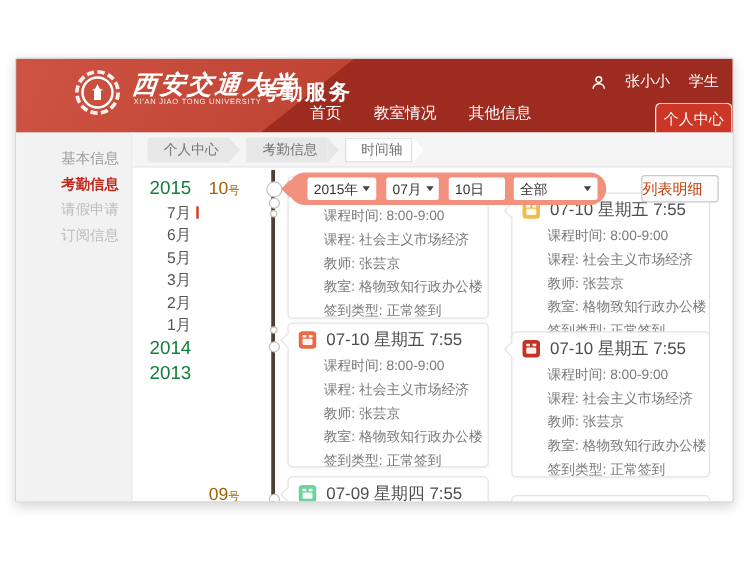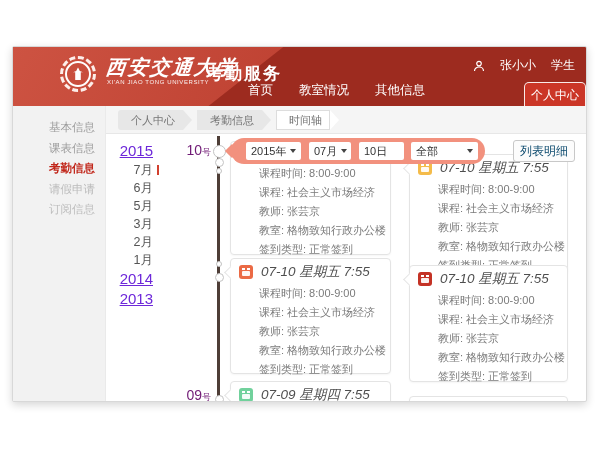--- a/index.html
+++ b/index.html
@@ -46,47 +46,47 @@
   .crumb::after { content:''; position:absolute; right:-9px; top:0; border-top:10px solid transparent;
     border-bottom:10px solid transparent; border-left:9px solid #e7e7e7; z-index:2; }
   .crumb::before { content:''; position:absolute; right:-12px; top:0; border-top:10px solid transparent;
     border-bottom:10px solid transparent; border-left:9px solid #f5f5f5; z-index:1; }
   .crumb.active { background:#fff; box-shadow:0 0 0 1px #ddd inset; }
   .crumb.active::after { border-left-color:#fff; }
 
   
   .tl-scale { position:absolute; left:58px; top:94px; width:82px; text-align:right; }
   .tl-row { position:relative; color:#555; }
-  .tl-row.year { font-size:15px; height:20px; line-height:20px; color:#6d28d9;text-decoration:underline; }
+  .tl-row.year { font-size:15px; height:20px; line-height:20px; color:#15803d; }
   .tl-row.month { font-size:12.5px; height:18px; line-height:18px; }
   .tl-tick { position:absolute; right:-6px; top:4px; width:2px; height:10px; background:#d2402e; }
-  .day-marker { position:absolute; width:44px; text-align:right; color:#701a75; font-size:14px; white-space:nowrap; }
+  .day-marker { position:absolute; width:44px; text-align:left; color:#a16207; font-size:14px; white-space:nowrap; }
   .day-marker small { font-size:9px; }
   .tl-line { position:absolute; left:204px; top:89px; width:2.5px; height:267px; background:#4e3e37; }
   .tl-dot { position:absolute; background:#fff; border:1.5px solid #c3c3c3; border-radius:50%; z-index:3; }
 
   
   .filter { position:absolute; left:218px; top:91px; width:254px; height:26px; background:#f2917e;
     border-radius:13px; z-index:6; }
   .filter::before { content:''; position:absolute; left:-4px; top:8px; width:10px; height:10px;
     background:#f2917e; transform:rotate(45deg); }
   .fsel { position:absolute; top:4px; height:18px; background:#fff; border-radius:2px; display:flex;
     align-items:center; justify-content:space-between; padding:0 5px; font-size:11px; color:#333; cursor:pointer; white-space:nowrap; }
   .caret { width:0; height:0; border-left:3.5px solid transparent; border-right:3.5px solid transparent;
     border-top:4.5px solid #444; margin-left:4px; }
   .btn-detail { position:absolute; left:500px; top:93px; width:62px; height:22px; line-height:20px;
-    text-align:center; background:#fcfcfc; border:1px solid #c8c8c8; border-radius:3px;
-    font-size:12px; color:#0c4a6e; cursor:pointer; z-index:6; white-space:nowrap; }
+    background:#fcfcfc; border:1px solid #c8c8c8; border-radius:3px;
+    font-size:12px; color:#c2410c; cursor:pointer; z-index:6; white-space:nowrap; }
 
   
   .card { position:absolute; background:#fff; border:1px solid #e4e4e4; border-radius:4px; z-index:2;
     box-shadow:0 1px 2px rgba(0,0,0,.04); }
   .card .arrow { position:absolute; left:-5.5px; top:9px; width:9px; height:9px; background:#fff;
     border-left:1px solid #e4e4e4; border-bottom:1px solid #e4e4e4; transform:rotate(45deg); }
-  .card .title { display:flex; align-items:center; gap:8px; padding:4px 0 0 8px; font-size:13.5px; color:#4e4e4e; white-space:nowrap;font-style:italic; }
+  .card .title { display:flex; align-items:center; gap:8px; padding:4px 0 0 8px; font-size:13.5px; color:#4e4e4e; white-space:nowrap; }
   .status-icon { position:relative; width:14px; height:14px; border-radius:3px; flex:0 0 14px; }
   .status-icon::before { content:''; position:absolute; left:3px; top:2.5px; width:3px; height:2px;
     background:#fff; box-shadow:5px 0 0 #fff; }
   .status-icon::after { content:''; position:absolute; left:3px; right:3px; top:6px; bottom:3px;
     background:rgba(255,255,255,.93); border-radius:1px; }
   .card .lines { padding:3px 0 0 28px; font-size:11px; color:#7a7a7a; line-height:19px; white-space:nowrap; }
   .card.no-title .lines { padding-top:22px; }
 </style>
 </head>
 <body>
@@ -114,21 +114,20 @@
       <div class="nav" id="nav">
           <span>首页</span>
           <span>教室情况</span>
           <span>其他信息</span>
         </div>
       <div class="nav-tab" id="nav-tab">个人中心</div>
     </div>
 
     <div class="side" id="sidebar">
         <div class="side-item normal">基本信息</div>
-        <div class="side-item normal">课表信息</div>
         <div class="side-item active">考勤信息</div>
         <div class="side-item muted">请假申请</div>
         <div class="side-item muted">订阅信息</div>
       </div>
 
     <div class="crumbs" id="crumbs">
         <div class="crumb">个人中心</div>
         <div class="crumb">考勤信息</div>
         <div class="crumb active">时间轴</div>
       </div>

